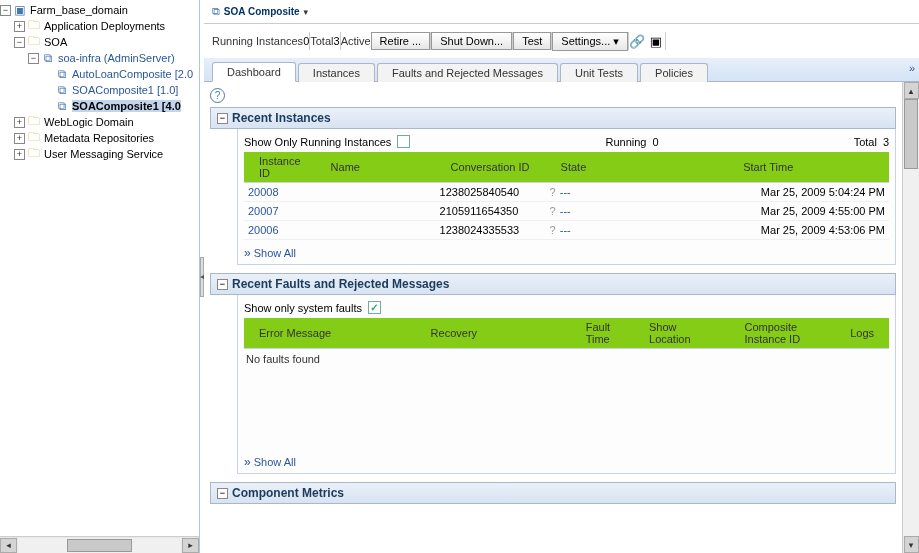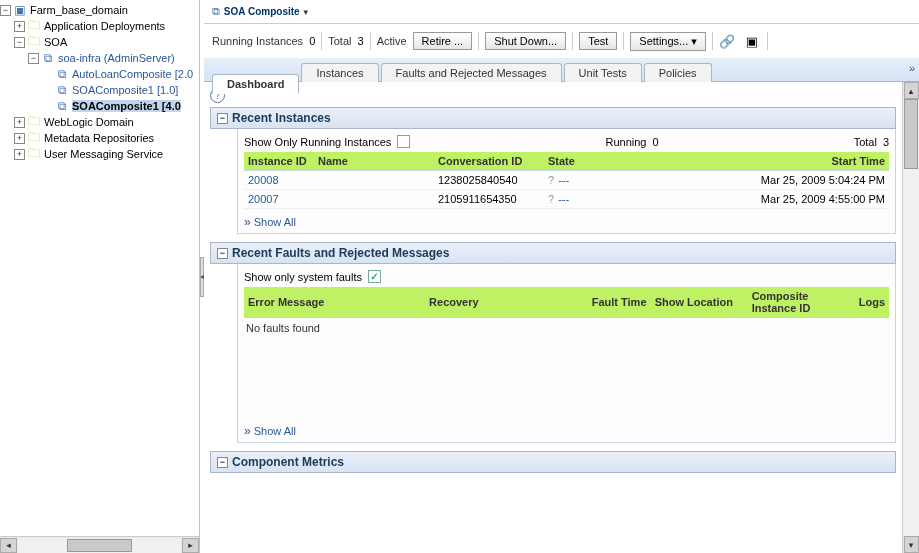--- a/index.html
+++ b/index.html
@@ -30,32 +30,32 @@
   
   .main { flex: 1; height: 100%; display: flex; flex-direction: column; overflow: hidden; }
   .titlebar { display: flex; align-items: center; justify-content: space-between; padding: 4px 8px; border-bottom: 1px solid #ccc; height: 24px; background:#fff;}
   .title-left { display: flex; align-items: center; gap: 4px; }
   .title-txt { font-weight: bold; font-size: 10px; color: #003366; }
   .dropdown-arrow { font-size: 9px; color: #333; }
   .title-right { display: flex; align-items:center; gap:4px; color:#333; }
   .refresh-ic { width:16px; height:16px; border-radius:50%; display:inline-flex; align-items:center; justify-content:center; color:#999; }
   
   
-  .toolbar { display: flex; align-items: center; padding: 4px 8px; gap: 6px; background:#fff; height:34px; }
+  .toolbar { display: flex; align-items: center; padding: 4px 8px; background:#fff; height:34px; }
   .tb-text { color: #333; font-size: 11px; }
   .tb-val { font-weight: normal; }
   .tb-sep { width:1px; height:18px; background:#ccc; }
   .btn { padding: 2px 8px; background: linear-gradient(#fff,#e6e6e6); border: 1px solid #999; font-size:11px; cursor:pointer; }
   .btn.menu::after { content:""; }
   .tb-icon { width:18px; height:18px; display:inline-flex; align-items:center; justify-content:center; font-size:13px;}
 
   
   .tabs { display: flex; align-items: flex-end; padding-left: 8px; background: linear-gradient(#e7effa,#d5e3f5); border-bottom:1px solid #a9b7c9; height:24px;}
   .tab { padding: 3px 14px; border:1px solid #a9b7c9; border-bottom:none; margin-right:2px; background:#f3f3f3; color:#333; cursor:pointer; border-radius: 3px 3px 0 0; font-size:11px; position:relative; top:1px;}
-  .tab.active { background:#fff; font-weight:bold; border-bottom:1px solid #fff; top:13px;}
+  .tab.active { background:#fff; font-weight:normal; border-bottom:1px solid #fff; top:1px;}
 
   
   .body-wrap { flex:1; display:flex; overflow:hidden; }
   .body { flex:1; overflow:auto; padding:4px 6px; }
   .vscroll { width:17px; background:#e9e9e9; display:flex; flex-direction:column; border-left:1px solid #ccc;}
   .vscroll .sb-btn { height:17px; width:15px; margin:0 auto;}
   .vscroll .vtrack { flex:1; background:#f0f0f0; position:relative; }
   .vscroll .vthumb { position:absolute; top:0; left:1px; right:1px; height:70px; background:#c9c9c9; border:1px solid #999;}
 
   .help-ic { width:15px; height:15px; border-radius:50%; border:1px solid #4a7ab0; color:#4a7ab0; display:inline-flex; align-items:center; justify-content:center; font-size:10px; margin:2px 0 4px 0;}
@@ -65,22 +65,22 @@
   .panel-hd { background: linear-gradient(#eaf0f8,#d8e3f2); border:1px solid #a9b7c9; padding:3px 6px; display:flex; align-items:center; gap:4px; font-weight:bold; color:#1a3b5c; font-size:12px;}
   .panel-hd .coll { width:11px; height:11px; border:1px solid #888; display:inline-flex; align-items:center; justify-content:center; font-size:9px; background:#fff; color:#333;}
   .panel-body { border:1px solid #c9d4e3; border-top:none; padding:4px 6px; background:#fdfdfd;margin-left:27px;}
   
   .filter-row { display:flex; align-items:center; gap:6px; padding:2px 0 4px 0;}
   .chk { width:13px; height:13px; border:1px solid #7a9; background:#fff; display:inline-flex; align-items:center; justify-content:center;}
   .chk.checked::after { content:"✓"; color:#2a7; font-size:10px; font-weight:bold;}
   .spacer { flex:1; }
 
   table.grid { width:100%; border-collapse:collapse; font-size:11px;}
-  table.grid th { text-align:left; background:#bef264; border-bottom:1px solid #c9d4e3; padding:3px 4px; font-weight:bold; color:#333;}
-  table.grid th.r { text-align:right;}
+  table.grid th { text-align:left; background:#84cc16; border-bottom:1px solid #c9d4e3; padding:3px 15px; font-weight:normal; color:#333;}
+  table.grid th.r { text-align:center;}
   table.grid td { padding:3px 4px; border-bottom:1px solid #eef0f3;}
   table.grid td.id a { color:#2a5699; text-decoration:none;}
   table.grid td.r { text-align:right;}
   .state-ic { color:#999; font-size:11px; margin-right:4px;}
   .state-link { color:#2a5699; cursor:pointer;}
 
   .showall { display:flex; align-items:center; gap:3px; color:#2a5699; cursor:pointer; margin-top:6px;}
   .showall .chev { color:#2a5699; font-size:12px;}
 
   .nofaults { padding:4px 2px; color:#333;}
@@ -238,20 +238,27 @@
                   <td><span class="state-ic">?</span><span class="state-link">---</span></td>
                   <td class="r">Mar 25, 2009 5:04:24 PM</td>
                 </tr>
                 <tr>
                   <td class="id"><a>20007</a></td>
                   <td></td>
                   <td>2105911654350</td>
                   <td><span class="state-ic">?</span><span class="state-link">---</span></td>
                   <td class="r">Mar 25, 2009 4:55:00 PM</td>
                 </tr>
+                <tr>
+                  <td class="id"><a>20006</a></td>
+                  <td></td>
+                  <td>1238024335533</td>
+                  <td><span class="state-ic">?</span><span class="state-link">---</span></td>
+                  <td class="r">Mar 25, 2009 4:53:06 PM</td>
+                </tr>
               </tbody>
             </table>
             <div class="showall">
               <span class="chev">»</span>
               <span>Show All</span>
             </div>
           </div>
         </div>
 
         

